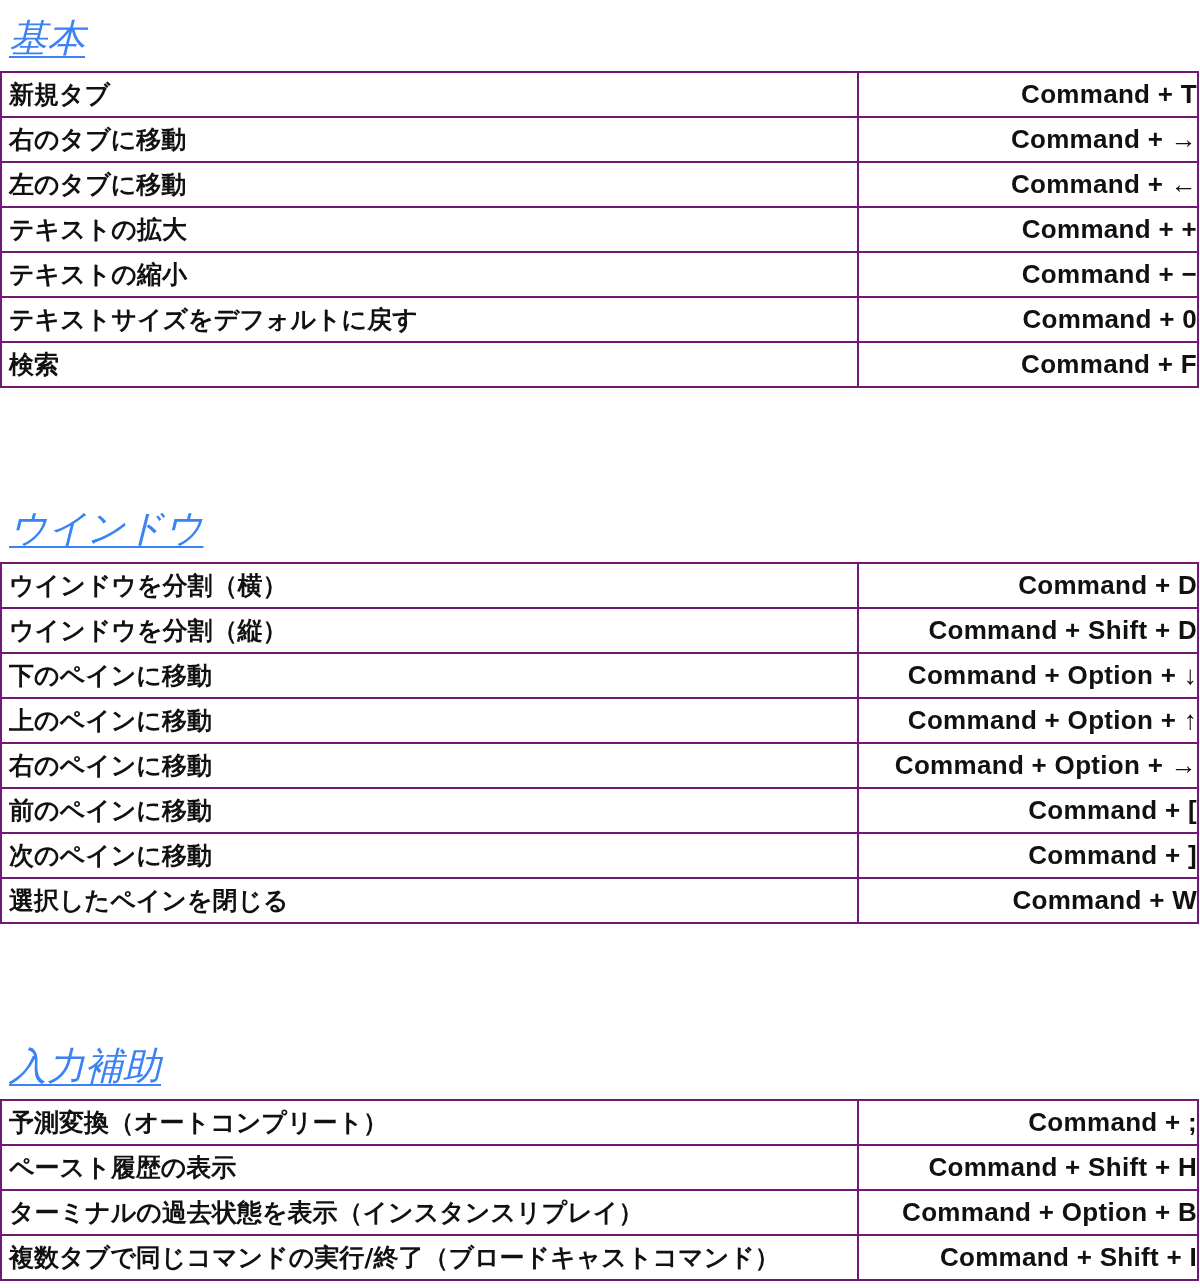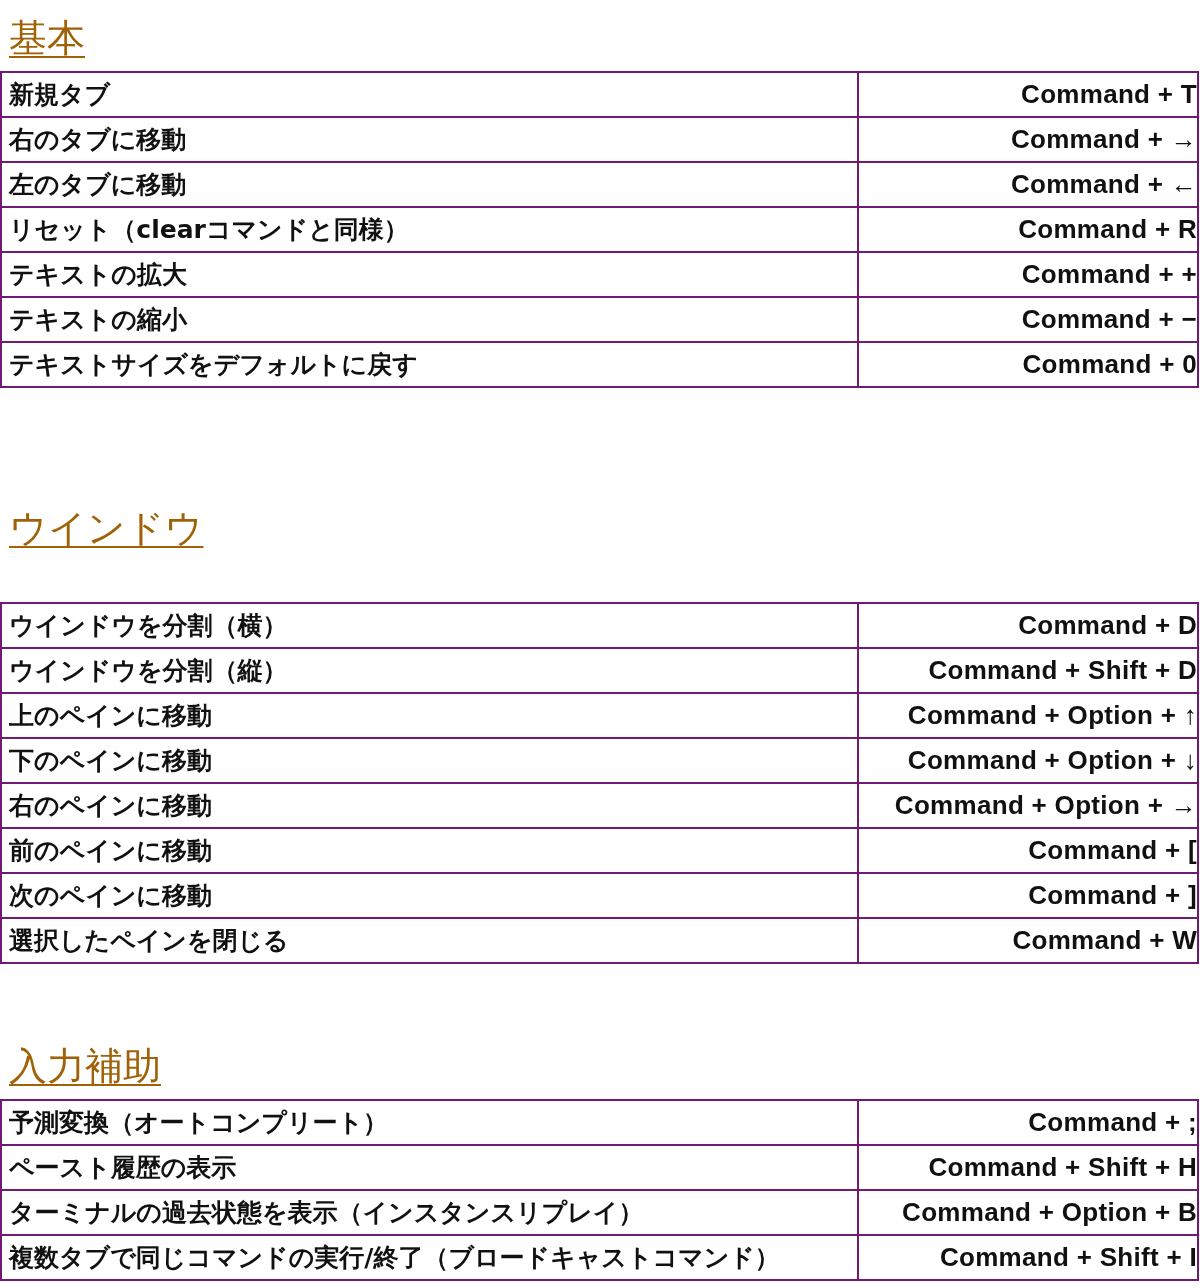--- a/index.html
+++ b/index.html
@@ -25,21 +25,22 @@
       left: 9px;
       font-family: "DejaVu Serif", "Liberation Serif", serif;
       font-size: 38px;
       line-height: 44px;
       text-decoration: underline;
       text-decoration-thickness: 2px;
       text-underline-offset: 5px;
       margin: 0;
       font-weight: normal;
       white-space: nowrap;
-      color: #a16207;
+      color: #3b82f6;
+      font-style: italic;
     }
     table.shortcuts {
       position: absolute;
       left: 0;
       width: 1199px;
       border-collapse: collapse;
       table-layout: fixed;
     }
     table.shortcuts td {
       border: 2px solid #701a75;
@@ -75,58 +76,58 @@
         </tr>
     <tr>
           <td class="action">右のタブに移動</td>
           <td class="keys">Command + →</td>
         </tr>
     <tr>
           <td class="action">左のタブに移動</td>
           <td class="keys">Command + ←</td>
         </tr>
     <tr>
-          <td class="action">リセット（clearコマンドと同様）</td>
-          <td class="keys">Command + R</td>
-        </tr>
-    <tr>
           <td class="action">テキストの拡大</td>
           <td class="keys">Command + +</td>
         </tr>
     <tr>
           <td class="action">テキストの縮小</td>
           <td class="keys">Command + −</td>
         </tr>
     <tr>
           <td class="action">テキストサイズをデフォルトに戻す</td>
           <td class="keys">Command + 0</td>
         </tr>
+    <tr>
+          <td class="action">検索</td>
+          <td class="keys">Command + F</td>
+        </tr>
   </tbody>
     </table>
 </div>
 
 <div class="section" style="top:0;">
   <h2 class="section-title" style="top:506px;text-align:center;">ウインドウ</h2>
-  <table class="shortcuts" style="top:562px;margin-top:40px;">
+  <table class="shortcuts" style="top:562px;">
     <tbody>
         <tr>
           <td class="action">ウインドウを分割（横）</td>
           <td class="keys">Command + D</td>
         </tr>
     <tr>
           <td class="action">ウインドウを分割（縦）</td>
           <td class="keys">Command + Shift + D</td>
         </tr>
     <tr>
+          <td class="action">下のペインに移動</td>
+          <td class="keys">Command + Option + ↓</td>
+        </tr>
+    <tr>
           <td class="action">上のペインに移動</td>
           <td class="keys">Command + Option + ↑</td>
-        </tr>
-    <tr>
-          <td class="action">下のペインに移動</td>
-          <td class="keys">Command + Option + ↓</td>
         </tr>
     <tr>
           <td class="action">右のペインに移動</td>
           <td class="keys">Command + Option + →</td>
         </tr>
     <tr>
           <td class="action">前のペインに移動</td>
           <td class="keys">Command + [</td>
         </tr>
     <tr>

